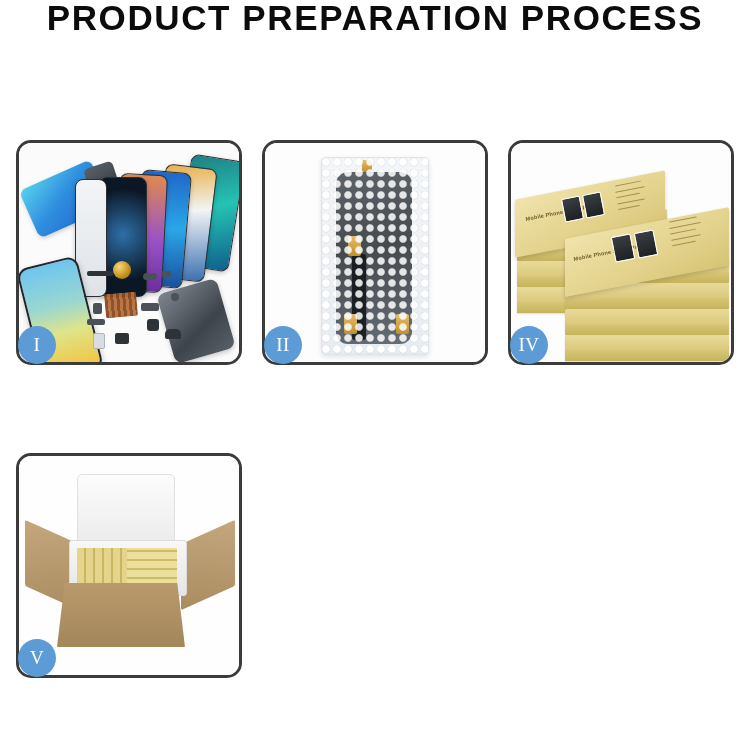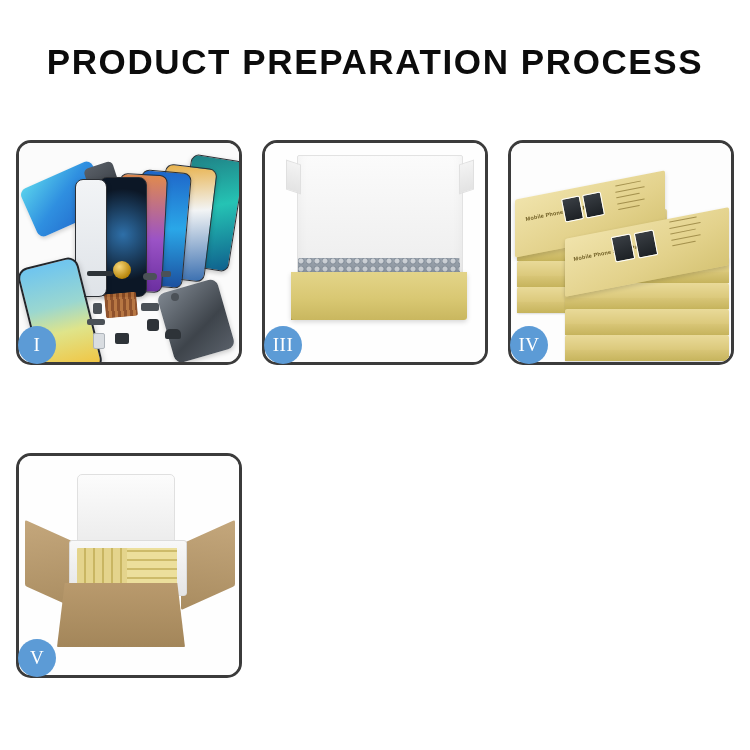--- a/index.html
+++ b/index.html
@@ -18,21 +18,20 @@
   
   .header {
     position: absolute;
     left: 0;
     top: 0;
     width: 750px;
     text-align: center;
   }
   .title {
     margin: 0;
-    padding-top: 44px;
     font-size: 35px;
     font-weight: 700;
     letter-spacing: 1.6px;
     color: #0c0c0c;
     line-height: 1.05;
     font-family: "Liberation Sans", sans-serif;
   }
   .subtitle {
     margin: 0;
     padding-top: 11px;
@@ -425,31 +424,35 @@
       <div class="prt" style="left:122px; top:160px; width:18px; height:8px;"></div>
       <div class="prt l" style="left:128px; top:176px; width:12px; height:12px; border-radius:3px;"></div>
       <div class="prt w" style="left:74px;  top:190px; width:10px; height:14px;"></div>
       <div class="prt l" style="left:96px;  top:190px; width:14px; height:11px; border-radius:2px;"></div>
       <div class="prt l" style="left:146px; top:186px; width:16px; height:10px; border-radius:5px 5px 2px 2px;"></div>
       <div class="prt" style="left:152px; top:150px; width:8px; height:8px; border-radius:50%;"></div>
     </div>
     <div class="badge">I</div>
   </div>
 
-
   <div class="panel">
-    <div class="panel-inner p3">
-      <div class="lid"></div>
-      <div class="box-fill"></div>
-      <div class="box-edge-l"></div>
-      <div class="box-edge-r"></div>
-      <div class="box-body"></div>
+    <div class="panel-inner p2">
+      <div class="bag">
+        <div class="bag-part"></div>
+        <div class="bag-strip"></div>
+        <div class="bag-tape" style="left:26px; top:78px;"></div>
+        <div class="bag-tape" style="left:22px; top:156px;"></div>
+        <div class="bag-tape" style="left:74px; top:156px;"></div>
+        <div class="bag-tape" style="left:40px; top:2px; width:10px; height:12px;"></div>
+        <div class="bubbles-overlay"></div>
+      </div>
     </div>
-    <div class="badge">III</div>
+    <div class="badge">II</div>
   </div>
+
 
   <div class="panel">
     <div class="panel-inner p4">
       <div class="stack">
 
         <div class="sbox" style="left:2px;  top:48px;">
             <div class="front"></div>
           </div>
         <div class="sbox" style="left:2px;  top:74px;">
             <div class="front"></div>

